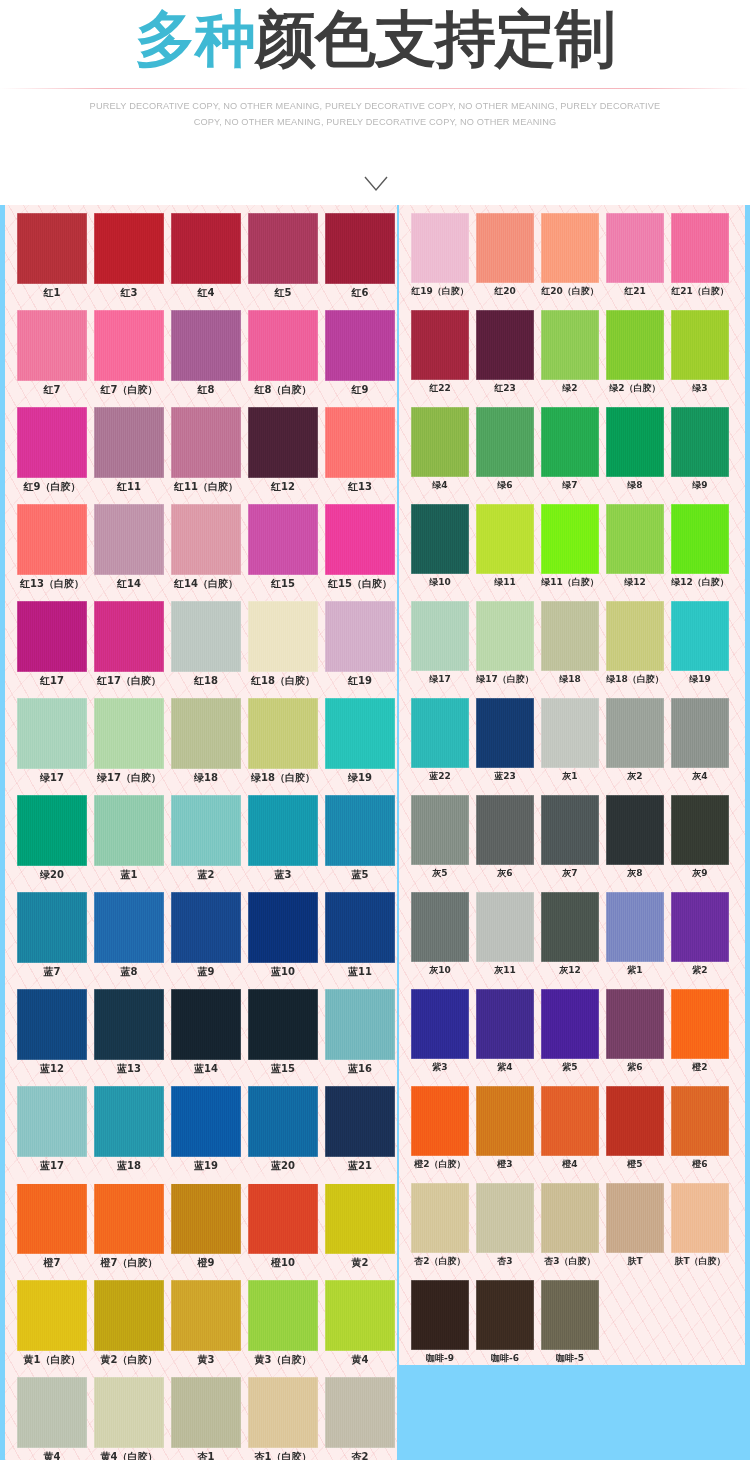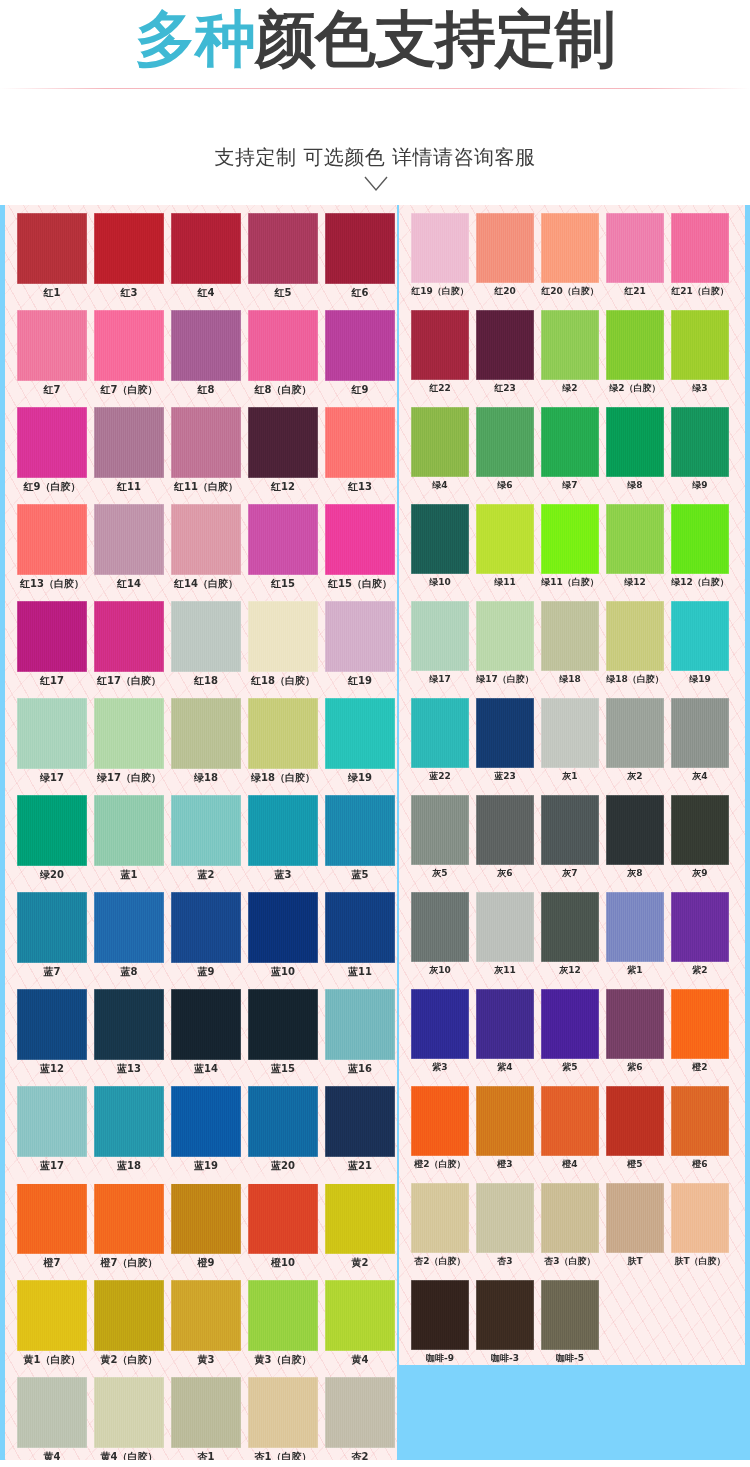--- a/index.html
+++ b/index.html
@@ -104,21 +104,21 @@
 </head>
 <body>
 
 <div id="page">
 
   <div class="header">
     <div class="title">
       <span class="hl">多种</span><span class="dk">颜色支持定制</span>
     </div>
     <div class="title-rule"></div>
-    <div class="subtitle">支持定制 可选颜色 详情请咨询客服</div>
+    <div class="deco">PURELY DECORATIVE COPY, NO OTHER MEANING, PURELY DECORATIVE COPY, NO OTHER MEANING, PURELY DECORATIVE COPY, NO OTHER MEANING, PURELY DECORATIVE COPY, NO OTHER MEANING</div>
     <svg class="chev" viewBox="0 0 24 16">
       <path d="M1 1 L12 14 L23 1" fill="none" stroke="#5a5a5a" stroke-width="1.4"></path>
     </svg>
   </div>
 
   <div class="panel" id="panelL">
     <div class="grid" id="gridL">
         <div class="cell" style="left: 12px; top: 8px;">
           <div class="sw" style="background: rgb(181, 48, 58);"></div>
           <div class="lab">红1</div>
@@ -603,21 +603,21 @@
         <div class="cell" style="left: 272px; top: 978px;">
           <div class="sw" style="background: rgb(239, 187, 148);"></div>
           <div class="lab">肤T（白胶）</div>
         </div>
         <div class="cell" style="left: 12px; top: 1075px;">
           <div class="sw" style="background: rgb(51, 35, 29);"></div>
           <div class="lab">咖啡-9</div>
         </div>
         <div class="cell" style="left: 77px; top: 1075px;">
           <div class="sw" style="background: rgb(60, 43, 33);"></div>
-          <div class="lab">咖啡-3</div>
+          <div class="lab">咖啡-6</div>
         </div>
         <div class="cell" style="left: 142px; top: 1075px;">
           <div class="sw" style="background: rgb(107, 102, 81);"></div>
           <div class="lab">咖啡-5</div>
         </div>
       </div>
   </div>
 
   <div class="clip-mask"></div>
   <div class="bottom-fill"></div>

